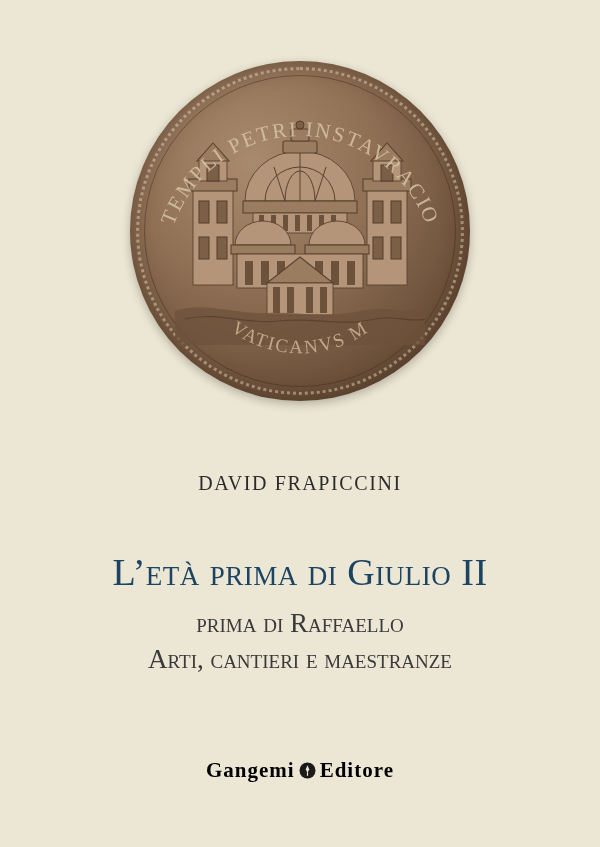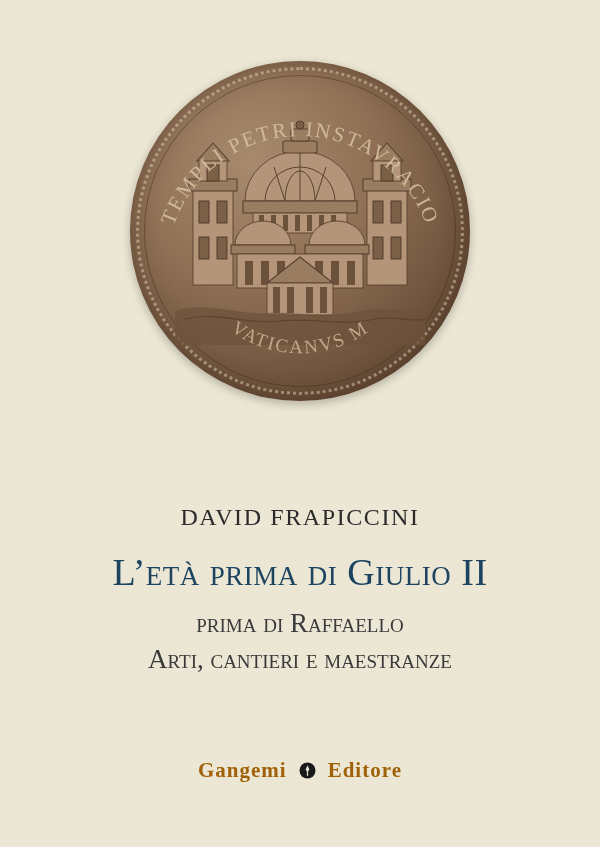--- a/index.html
+++ b/index.html
@@ -92,23 +92,23 @@
   .b-shape { fill: #9a7c60; stroke: #5a4230; stroke-width: 1.1; }
   .b-dark  { fill: #7b6047; stroke: #543d2b; stroke-width: 1; }
   .b-l     { fill: #b49579; stroke: #5a4230; stroke-width: 0.9; }
   .ground  { fill: #6d523b; }
 
   
   .author {
     position: absolute;
     left: 0;
     right: 0;
-    top: 504px;
+    top: 472px;
     text-align: center;
-    font-size: 24px;
+    font-size: 20px;
     letter-spacing: 1.6px;
     color: #2b2b2b;
     font-family: "Liberation Serif", serif;
   }
   .title {
     position: absolute;
     left: 0;
     right: 0;
     top: 550px;
     text-align: center;
@@ -138,25 +138,25 @@
   .publisher {
     position: absolute;
     left: 0;
     right: 0;
     top: 758px;
     text-align: center;
   }
   .pub-inner {
     display: inline-flex;
     align-items: center;
-    gap: 12px;
+    gap: 4px;
     font-family: "Liberation Serif", serif;
     font-size: 21px;
     letter-spacing: 1px;
-    color: #a16207;
+    color: #000000;
     font-weight: bold;
   }
   .pub-mark {
     display: inline-block;
     width: 17px;
     height: 17px;
     position: relative;
   }
   .pub-mark svg { display: block; }
 </style>

